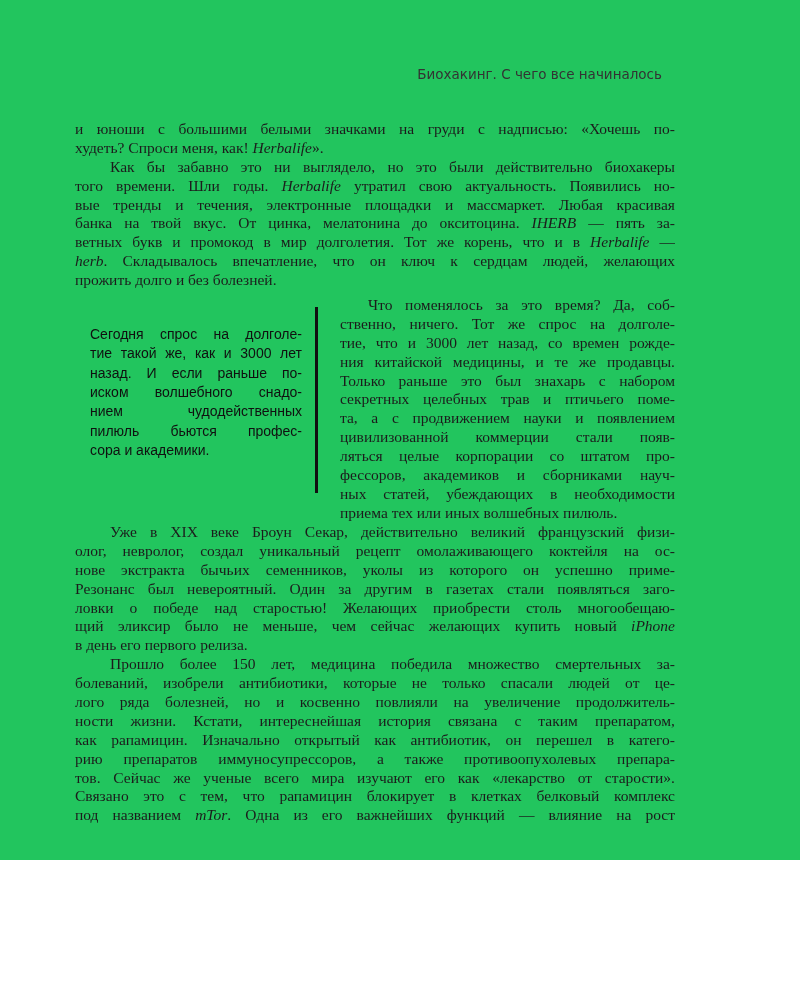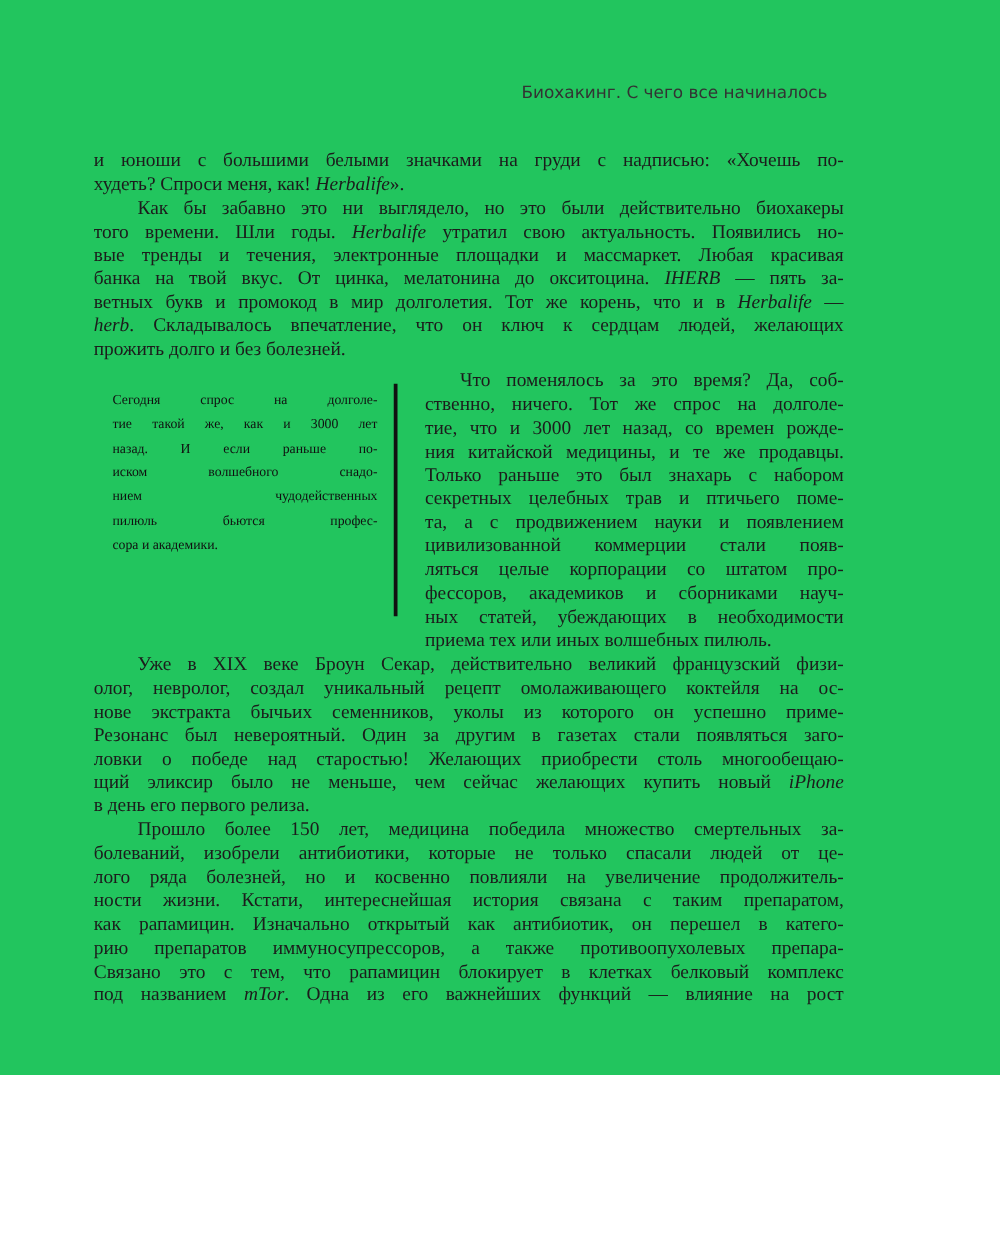--- a/index.html
+++ b/index.html
@@ -43,25 +43,25 @@
   .it { font-style: italic; }
 
   .columns {
     position: relative;
     height: 227px;
     margin-top: 6px;
   }
   .pullquote {
     position: absolute;
     left: 15px;
-    top: 15px;
+    top: 29px;
     width: 212px;
-    font-family: Liberation Serif, serif;
+    font-family: Liberation Sans, sans-serif;
     font-weight: 500;
-    font-size: 11px;
+    font-size: 14px;
     line-height: 19.3px;
     color: #101010;
   }
   .pullquote .line { height: 19.3px; }
   .divider {
     position: absolute;
     left: 240px;
     top: 11px;
     width: 2.5px;
     height: 186px;
@@ -141,19 +141,20 @@
         <div class="line"><span>щий эликсир было не меньше, чем сейчас желающих купить новый </span><span class="it">iPhone</span></div>
         <div class="line last"><span>в день его первого релиза.</span></div>
       </div>
       <div class="para">
         <div class="line indent"><span>Прошло более 150 лет, медицина победила множество смертельных за-</span></div>
         <div class="line"><span>болеваний, изобрели антибиотики, которые не только спасали людей от це-</span></div>
         <div class="line"><span>лого ряда болезней, но и косвенно повлияли на увеличение продолжитель-</span></div>
         <div class="line"><span>ности жизни. Кстати, интереснейшая история связана с таким препаратом,</span></div>
         <div class="line"><span>как рапамицин. Изначально открытый как антибиотик, он перешел в катего-</span></div>
         <div class="line"><span>рию препаратов иммуносупрессоров, а также противоопухолевых препара-</span></div>
+        <div class="line"><span>тов. Сейчас же ученые всего мира изучают его как «лекарство от старости».</span></div>
         <div class="line"><span>Связано это с тем, что рапамицин блокирует в клетках белковый комплекс</span></div>
         <div class="line"><span>под названием </span><span class="it">mTor</span><span>. Одна из его важнейших функций — влияние на рост</span></div>
       </div>
     </div>
 
   <div class="page-number">13</div>
 </div>
 
 </body></html>

